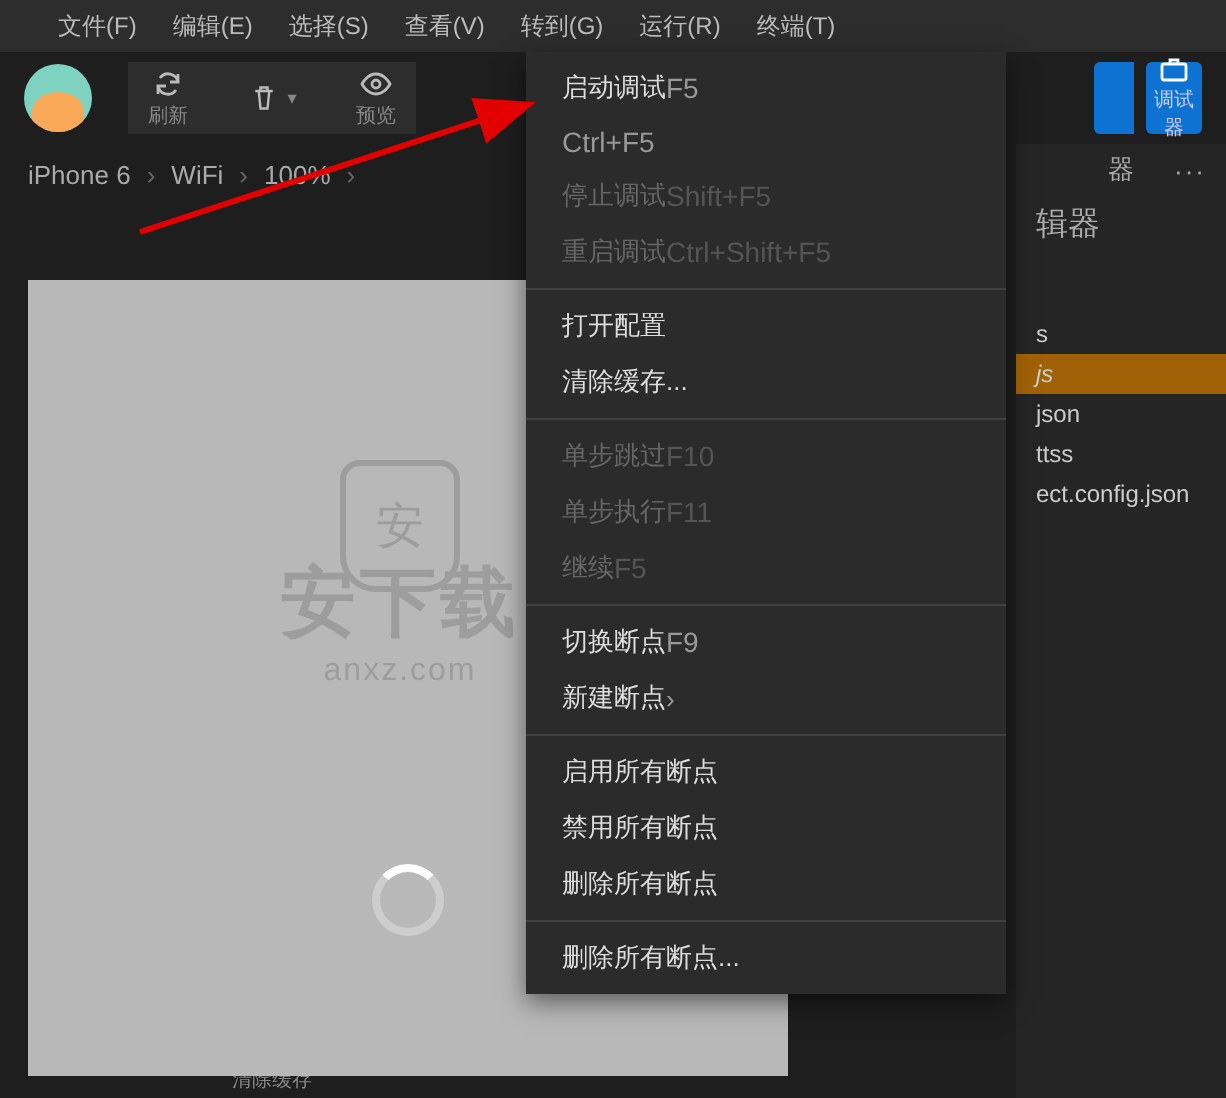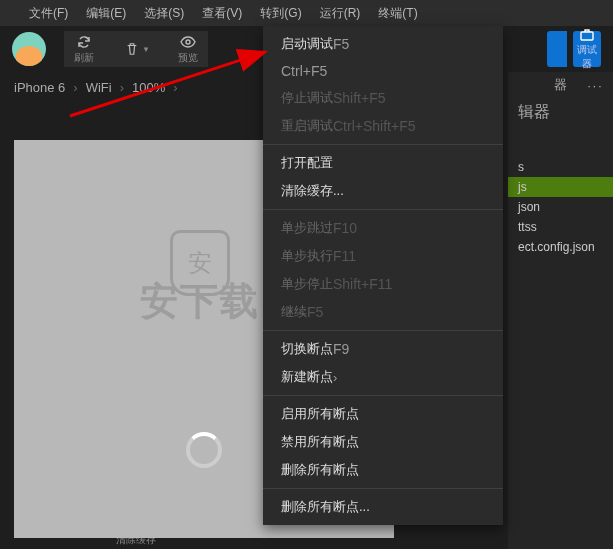--- a/index.html
+++ b/index.html
@@ -19,21 +19,21 @@
 .blue-btn .tool-label { color: #cce; }
 .breadcrumb { height: 30px; background: #1e1e1e; display: flex; align-items: center; padding: 0 14px; font-size: 13px; color: #aaa; gap: 8px; }
 .bc-item { cursor: pointer; }
 .bc-sep { color: #666; }
 .right-panel-strip { position: absolute; right: 0; top: 72px; width: 105px; background: #252525; height: 477px; }
 .rp-header { height: 26px; display: flex; align-items: center; justify-content: flex-end; padding: 0 10px; font-size: 13px; color: #aaa; }
 .rp-dots { color: #aaa; letter-spacing: 1px; }
 .rp-sub { padding: 4px 10px; font-size: 16px; color: #aaa; }
 .rp-list { padding-top: 30px; }
 .rp-file { padding: 3px 10px; font-size: 12px; color: #ccc; text-align: left; white-space: nowrap; overflow: hidden; }
-.rp-file.sel { background: #4d7c0f; }
+.rp-file.sel { background: #a16207; font-style: italic; }
 .preview-area { position: absolute; left: 14px; top: 140px; width: 380px; height: 398px; background: #b8b8b8; }
 .spinner { position: absolute; left: 50%; bottom: 70px; transform: translateX(-50%); width: 36px; height: 36px; border: 4px solid rgba(255,255,255,0.3); border-top-color: #fff; border-radius: 50%; }
 .dropdown { position: absolute; left: 263px; top: 26px; width: 240px; background: #2b2b2b; box-shadow: 0 4px 12px rgba(0,0,0,0.5); z-index: 100; padding: 4px 0; font-size: 13px; }
 .dd-item { display: flex; justify-content: flex-start; align-items: center; padding: 5px 18px; color: #ddd; cursor: pointer; }
 .dd-item.disabled { color: #666; cursor: default; }
 .dd-shortcut { color: #999; font-size: 14px; }
 .dd-item.disabled .dd-shortcut { color: #555; }
 .dd-sep { height: 1px; background: #404040; margin: 4px 0; }
 .dd-arrow { color: #999; }
 .arrow-overlay { position: absolute; left: 65px; top: 46px; z-index: 200; pointer-events: none; }
@@ -125,20 +125,21 @@
     </div>
 </div>
 
 <div class="preview-area">
   <div class="spinner"></div>
 </div>
 
 <div class="watermark">
   <div class="wm-shield"></div>
   <div class="wm-text">安下载</div>
+  <div class="wm-url">anxz.com</div>
 </div>
 
 <div class="dropdown" id="dropdown">
     <div class="dd-item">
       <span>启动调试</span>
       <span class="dd-shortcut">F5</span>
     </div>
     <div class="dd-item">
       <span class="dd-shortcut">Ctrl+F5</span>
     </div>
@@ -158,24 +159,20 @@
       <span>清除缓存...</span>
     </div>
     <div class="dd-sep"></div>
     <div class="dd-item disabled">
       <span>单步跳过</span>
       <span class="dd-shortcut">F10</span>
     </div>
     <div class="dd-item disabled">
       <span>单步执行</span>
       <span class="dd-shortcut">F11</span>
-    </div>
-    <div class="dd-item disabled">
-      <span>单步停止</span>
-      <span class="dd-shortcut">Shift+F11</span>
     </div>
     <div class="dd-item disabled">
       <span>继续</span>
       <span class="dd-shortcut">F5</span>
     </div>
     <div class="dd-sep"></div>
     <div class="dd-item">
       <span>切换断点</span>
       <span class="dd-shortcut">F9</span>
     </div>

